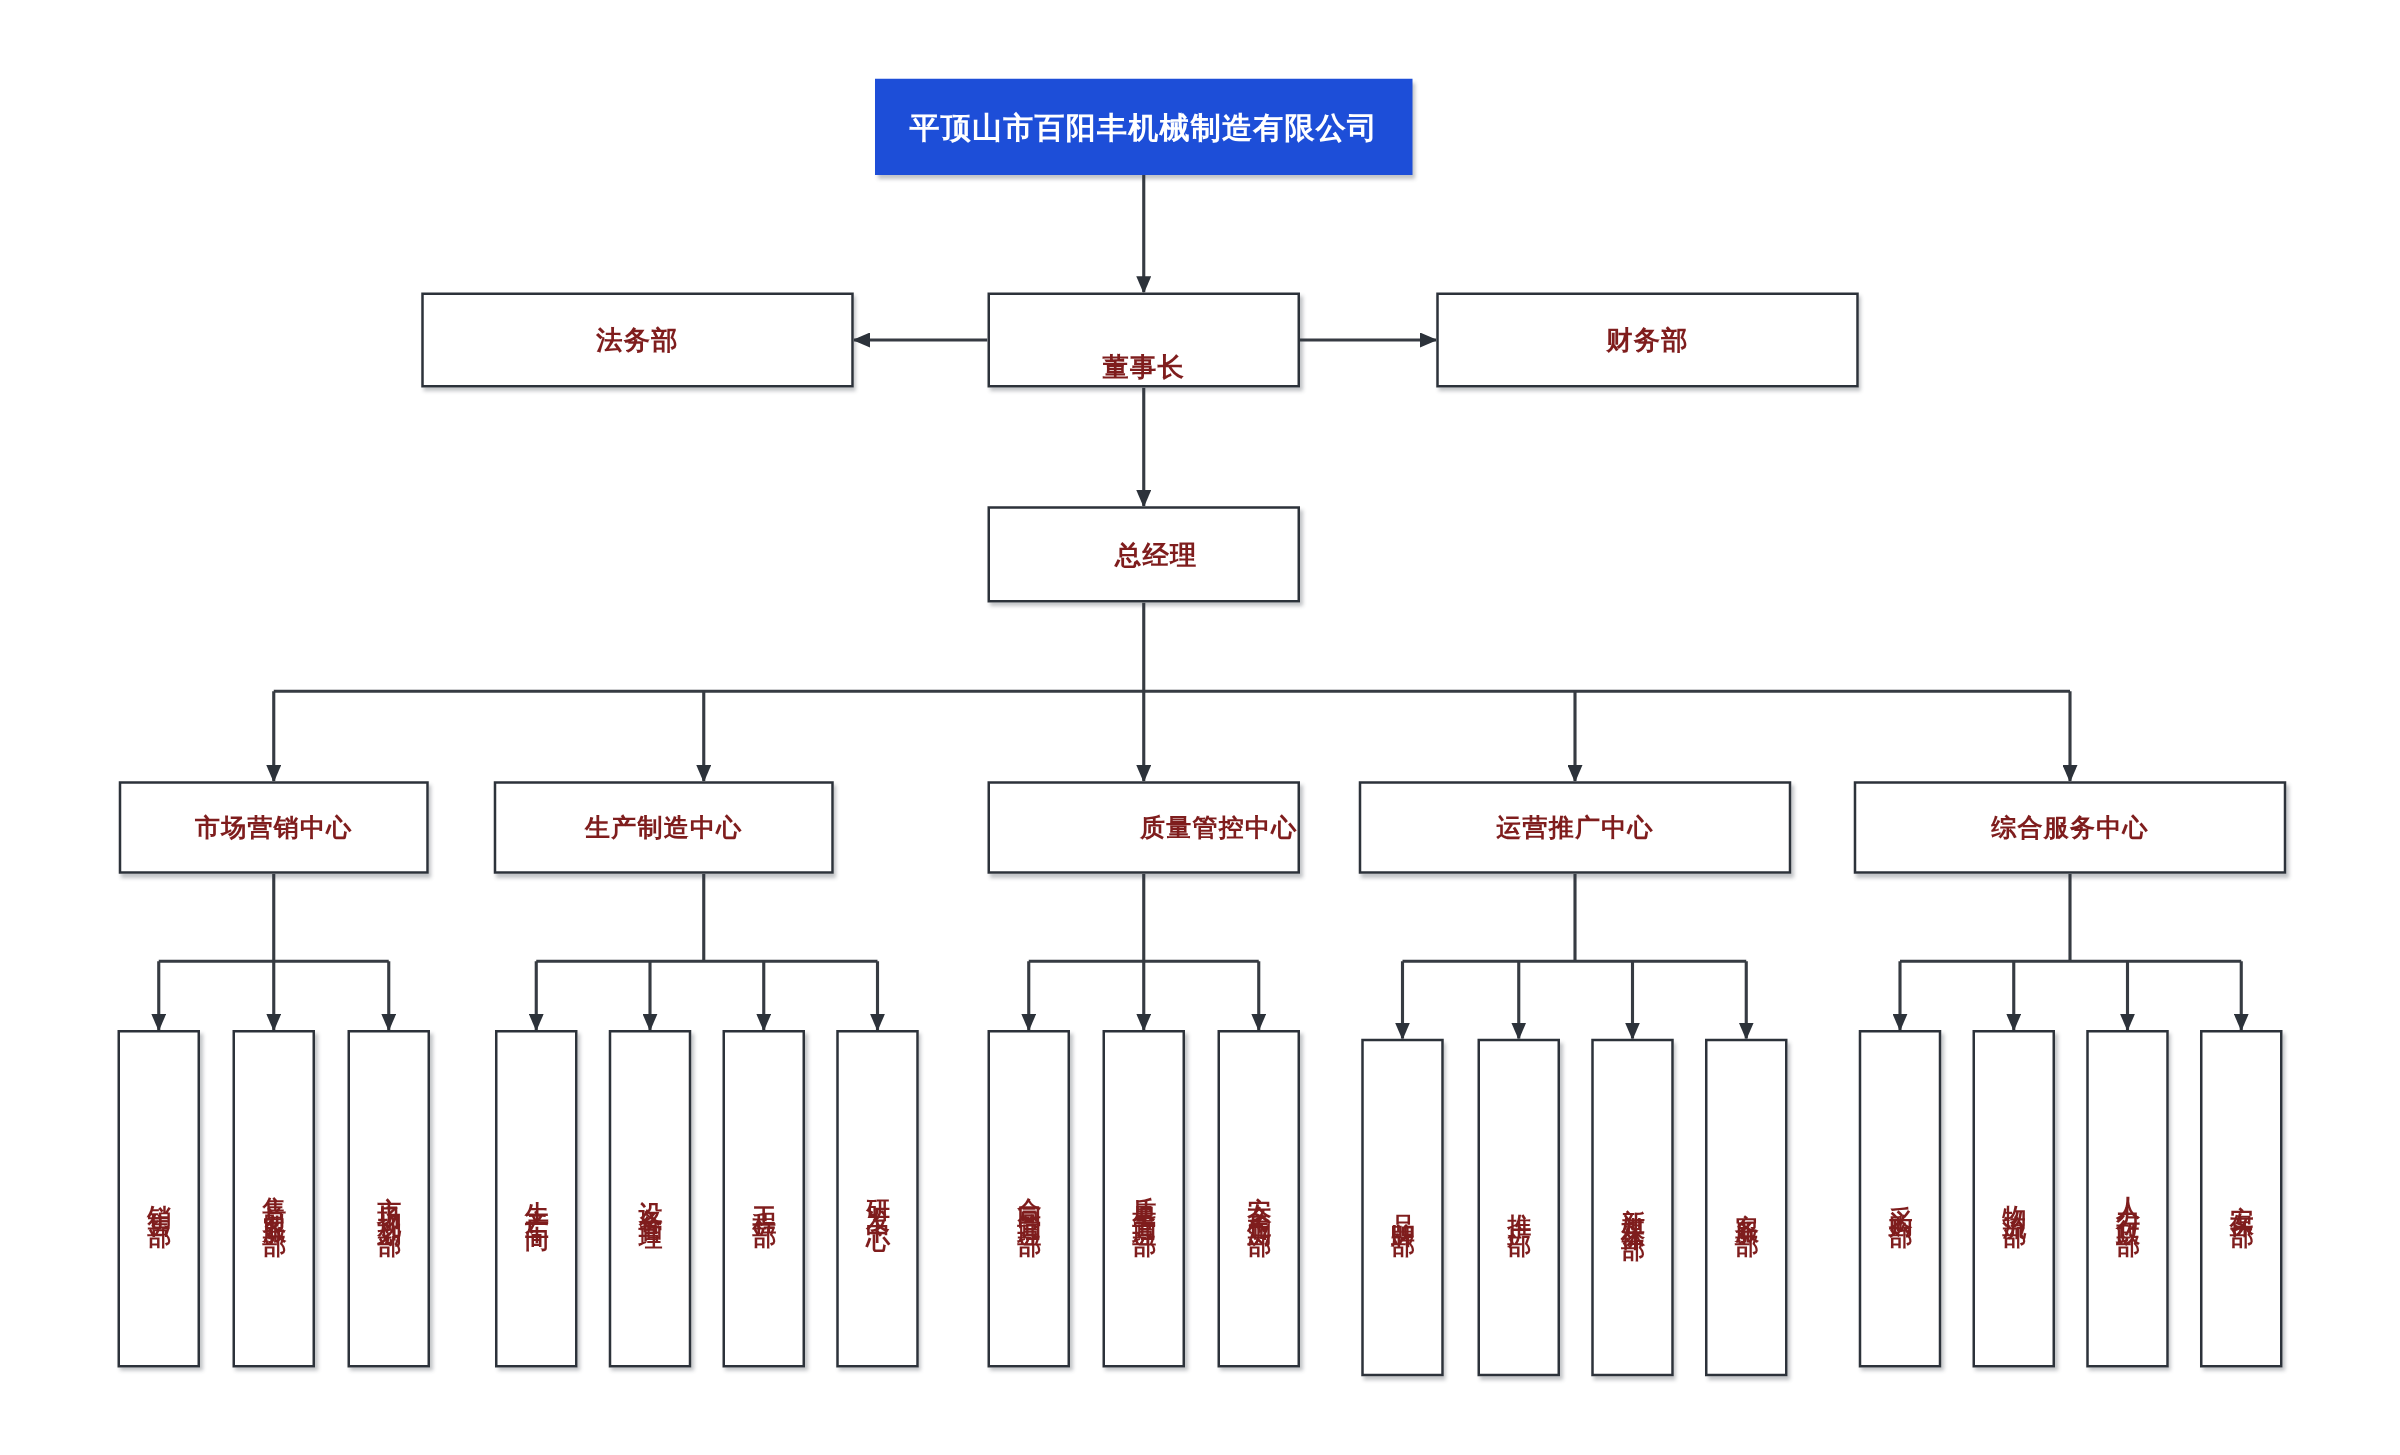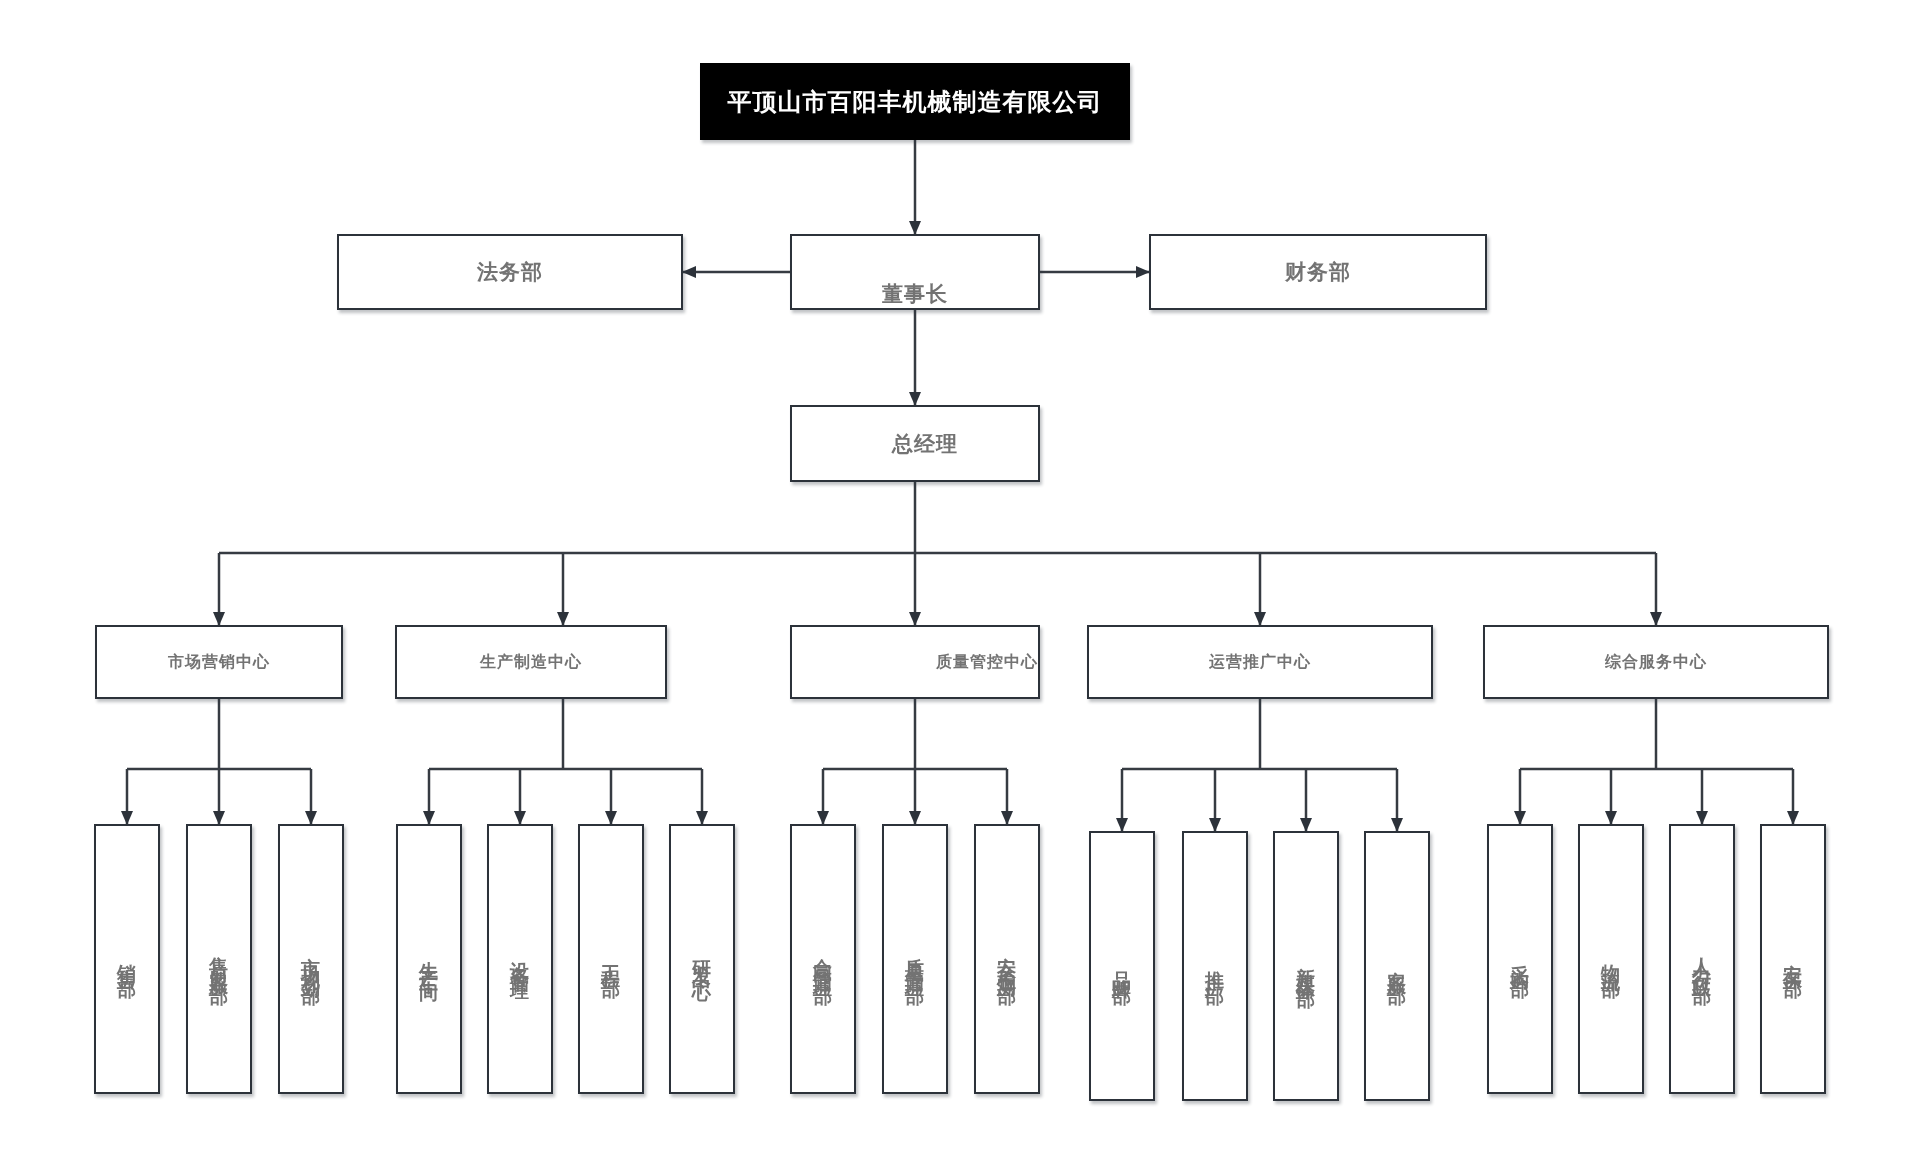--- a/index.html
+++ b/index.html
@@ -20,32 +20,32 @@
   }
   .node {
     position: absolute;
     box-sizing: border-box;
     background: #ffffff;
     border: 2.5px solid #2c323a;
     display: flex;
     align-items: center;
     justify-content: center;
     font-weight: bold;
-    color: #737373;
+    color: #7f1d1d;
     box-shadow: 2px 3px 3px rgba(50, 55, 65, 0.3);
   }
   .node.root {
-    background: #000000;
+    background: #1d4ed8;
     border: none;
     color: #ffffff;
     font-size: 24px;
     letter-spacing: 1px;
   }
   .node.h { font-size: 21px; letter-spacing: 1px; }
-  .node.center { font-size: 16px; letter-spacing: 1px; }
+  .node.center { font-size: 20px; letter-spacing: 1px; }
   .node.leaf { width: 66px; height: 270px; top: 824px; }
   .node.leaf.low { top: 831px; }
   .vtext {
     writing-mode: vertical-lr;
     text-orientation: upright;
     font-size: 19px;
     font-weight: bold;
     letter-spacing: 7px;
     line-height: 1;
   }

